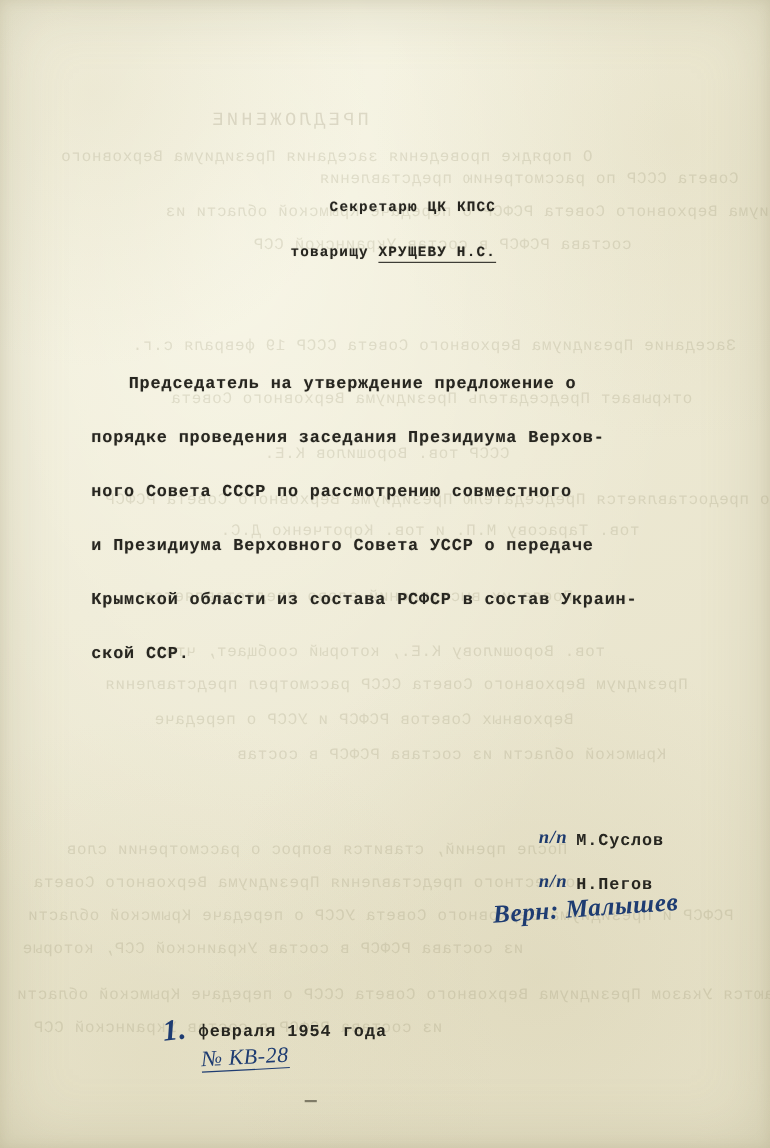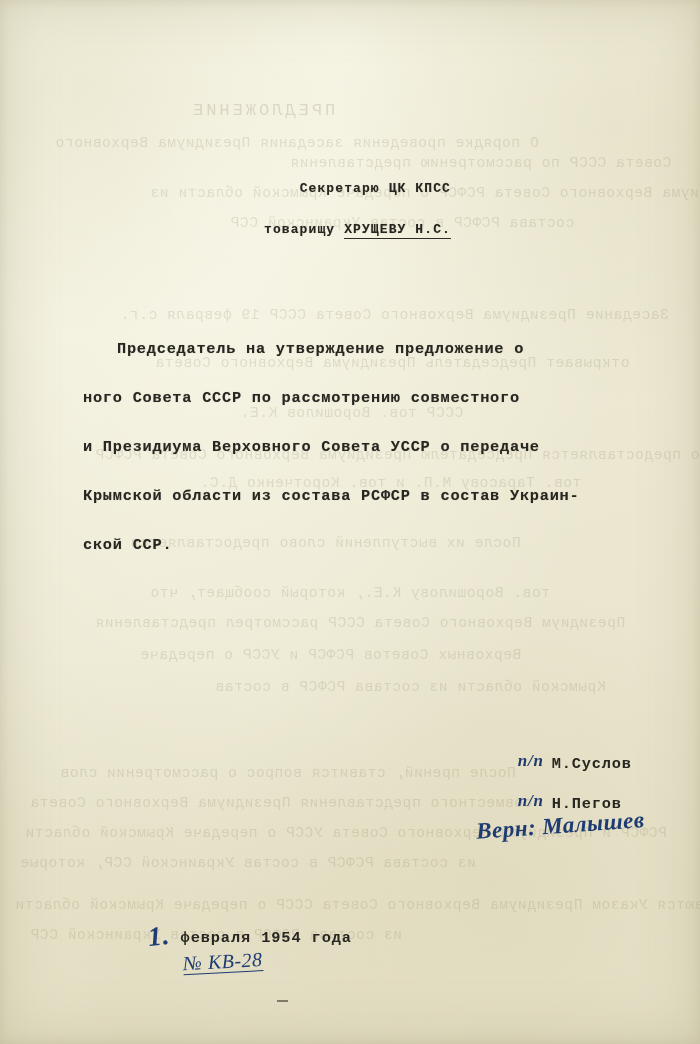--- a/index.html
+++ b/index.html
@@ -90,21 +90,21 @@
   }
   .body-text p {
     margin: 0;
     white-space: pre;
   }
   .body-text p.indent {
     text-indent: 34px;
   }
   .signatures {
     position: absolute;
-    left: 438px;
+    left: 410px;
     top: 735px;
     font-size: 15.3px;
     letter-spacing: 0.8px;
     font-weight: 700;
     color: #272620;
   }
   .sig-row {
     position: relative;
     height: 40px;
     white-space: pre;
@@ -213,20 +213,21 @@
 
     <div class="addressee">
       <div>Секретарю ЦК КПСС</div>
       <div class="line2">
         <span>товарищу </span><span class="u">ХРУЩЕВУ Н.С.</span>
       </div>
     </div>
 
     <div class="body-text">
       <p class="indent">Председатель на утверждение предложение о</p>
+      <p>порядке проведения заседания Президиума Верхов-</p>
       <p>ного Совета СССР по рассмотрению совместного</p>
       <p>и Президиума Верховного Совета УССР о передаче</p>
       <p>Крымской области из состава РСФСР в состав Украин-</p>
       <p>ской ССР.</p>
     </div>
 
     <div class="signatures">
       <div class="sig-row">
         <span class="sig-mark">п/п</span><span>М.Суслов</span>
       </div>

